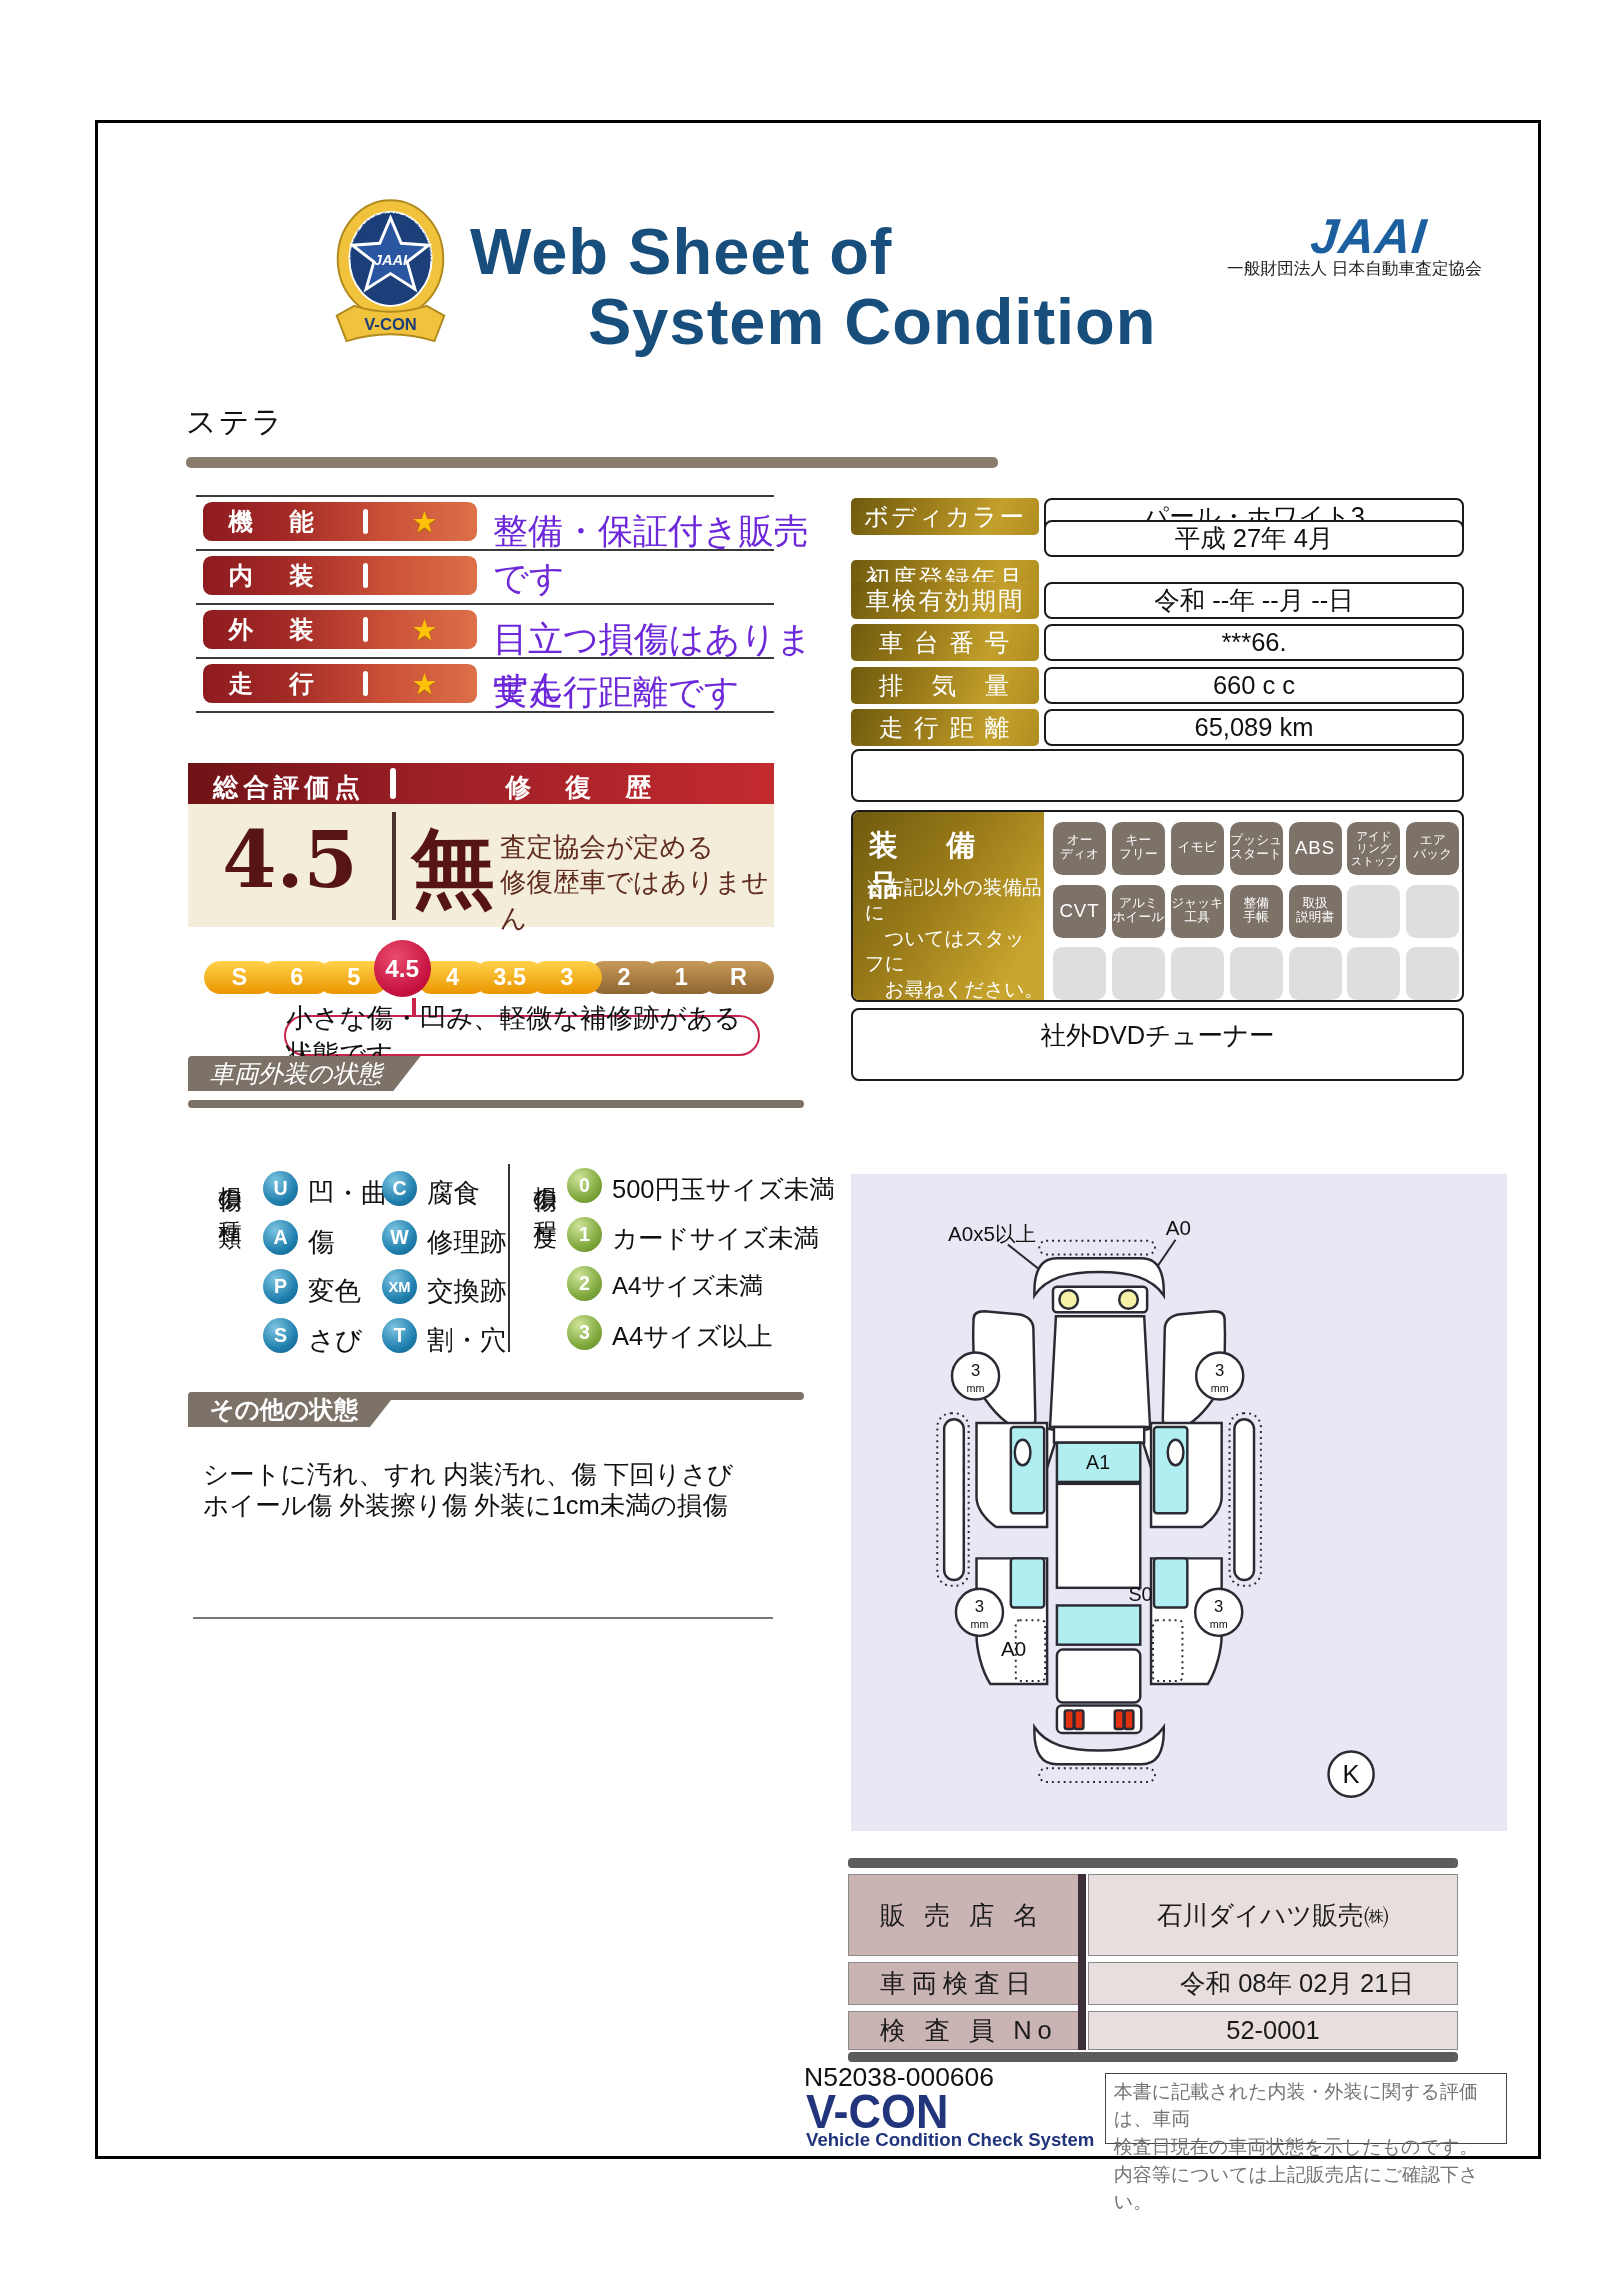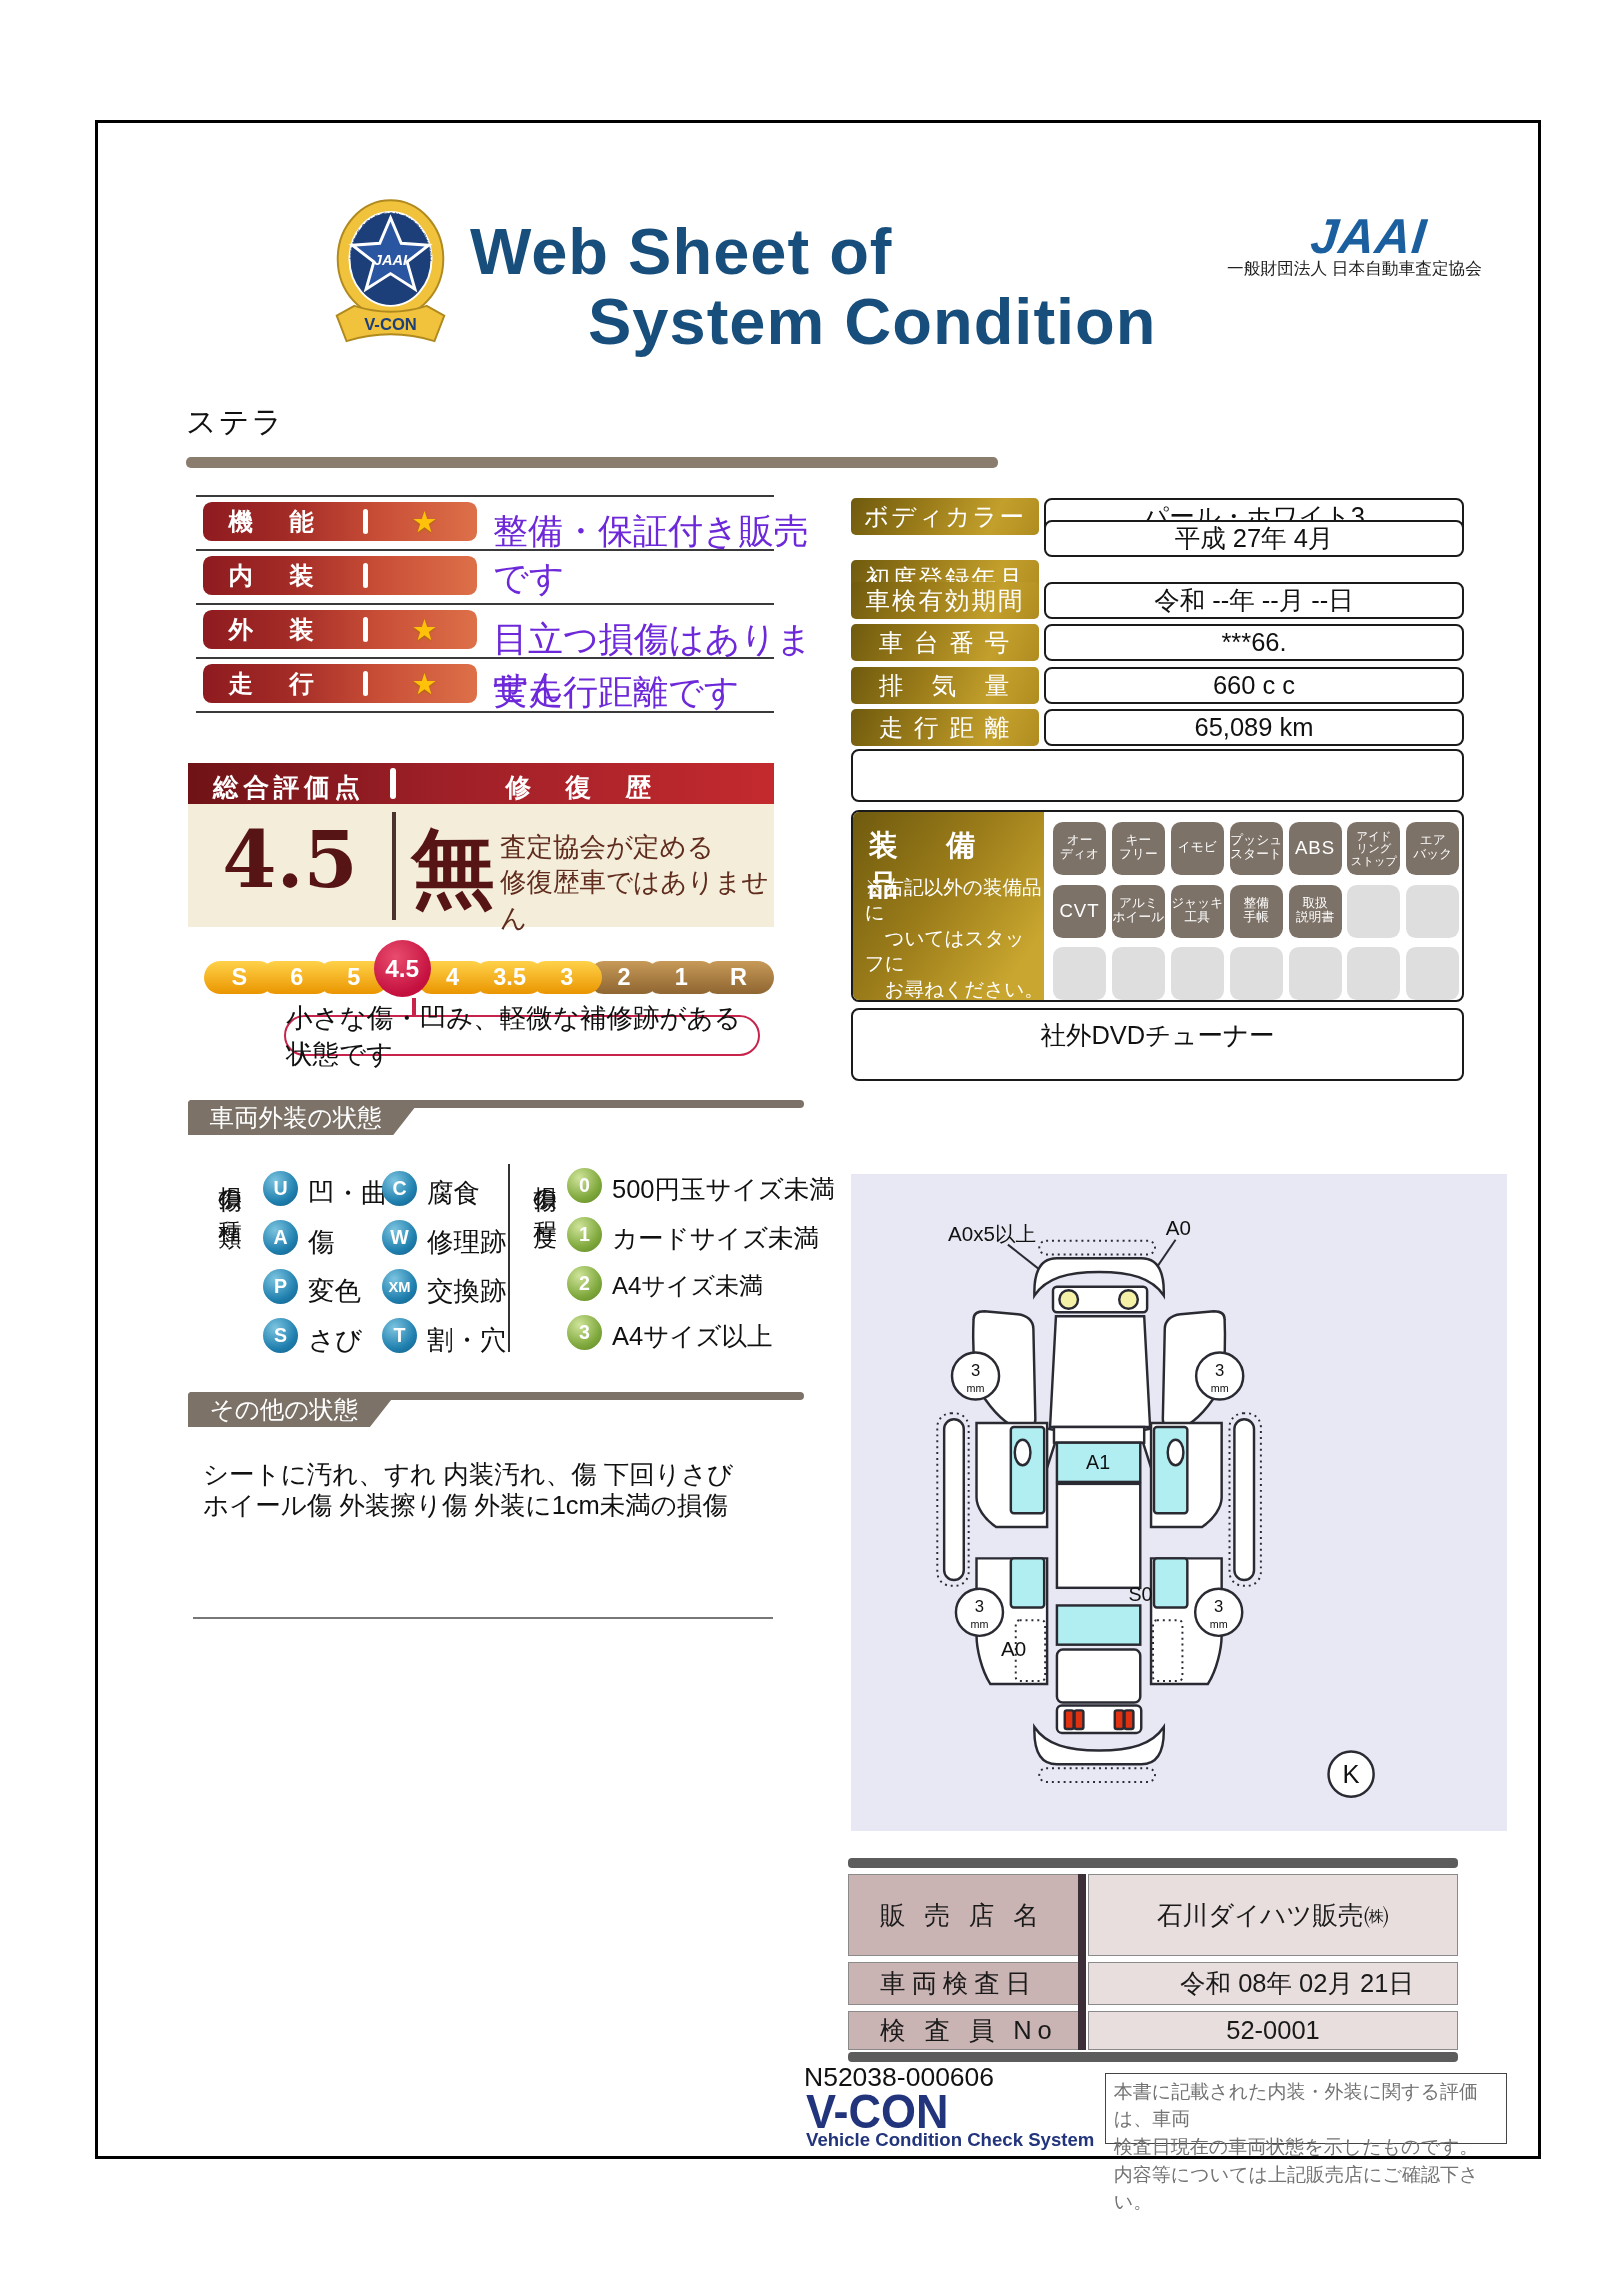--- a/index.html
+++ b/index.html
@@ -196,21 +196,21 @@
     <span class="seg gold z5">3.5</span>
     <span class="seg gold z4">3</span>
     <span class="seg bronze z3">2</span>
     <span class="seg bronze z2">1</span>
     <span class="seg bronze z1">R</span>
   </div>
   <div class="abs stem"></div>
   <div class="abs callout">小さな傷・凹み、軽微な補修跡がある状態です</div>
 
   <div class="abs sec-line" style="left:188px;top:1100px;width:616px;"></div>
-  <div class="abs sec-head" style="left:188px;top:1100px;">車両外装の状態</div>
+  <div class="abs sec-head" style="left:188px;top:1056px;font-style:italic;">車両外装の状態</div>
 
   <div class="abs vaxis" style="left:214px;top:1168px;">損傷の種類</div>
 
   <div class="abs sphere blue" style="left:263px;top:1171px;">U</div>
   <div class="abs dmg-label" style="left:308px;top:1175px;">凹・曲</div>
   <div class="abs sphere blue" style="left:263px;top:1220px;">A</div>
   <div class="abs dmg-label" style="left:308px;top:1224px;">傷</div>
   <div class="abs sphere blue" style="left:263px;top:1269px;">P</div>
   <div class="abs dmg-label" style="left:308px;top:1273px;">変色</div>
   <div class="abs sphere blue" style="left:263px;top:1318px;">S</div>
@@ -231,21 +231,21 @@
   <div class="abs sphere green" style="left:567px;top:1168px;">0</div>
   <div class="abs dmg-label" style="left:612px;top:1172px;font-size:25.5px;">500円玉サイズ未満</div>
   <div class="abs sphere green" style="left:567px;top:1217px;">1</div>
   <div class="abs dmg-label" style="left:612px;top:1221px;font-size:25.5px;">カードサイズ未満</div>
   <div class="abs sphere green" style="left:567px;top:1266px;">2</div>
   <div class="abs dmg-label" style="left:612px;top:1270px;font-size:24px;">A4サイズ未満</div>
   <div class="abs sphere green" style="left:567px;top:1315px;">3</div>
   <div class="abs dmg-label" style="left:612px;top:1319px;font-size:25.5px;">A4サイズ以上</div>
 
   <div class="abs sec-line" style="left:188px;top:1392px;width:616px;"></div>
-  <div class="abs sec-head" style="left:188px;top:1392px;">その他の状態</div>
+  <div class="abs sec-head" style="left:188px;top:1392px;font-weight:bold;">その他の状態</div>
   <div class="abs other-text" style="left:203px;top:1457px;">シートに汚れ、すれ 内装汚れ、傷 下回りさび</div>
   <div class="abs other-text" style="left:203px;top:1488px;">ホイール傷 外装擦り傷 外装に1cm未満の損傷</div>
   <div class="abs bottom-line"></div>
 
   <div class="info-label" style="top:498px;">ボディカラー</div>
   <div class="info-value" style="top:498px;">パール・ホワイト3</div>
   <div class="info-label" style="top:540px;margin-top:20px;">初度登録年月</div>
   <div class="info-value" style="top:520px;">平成 27年 4月</div>
   <div class="info-label" style="top:582px;">車検有効期間</div>
   <div class="info-value" style="top:582px;">令和 --年 --月 --日</div>

